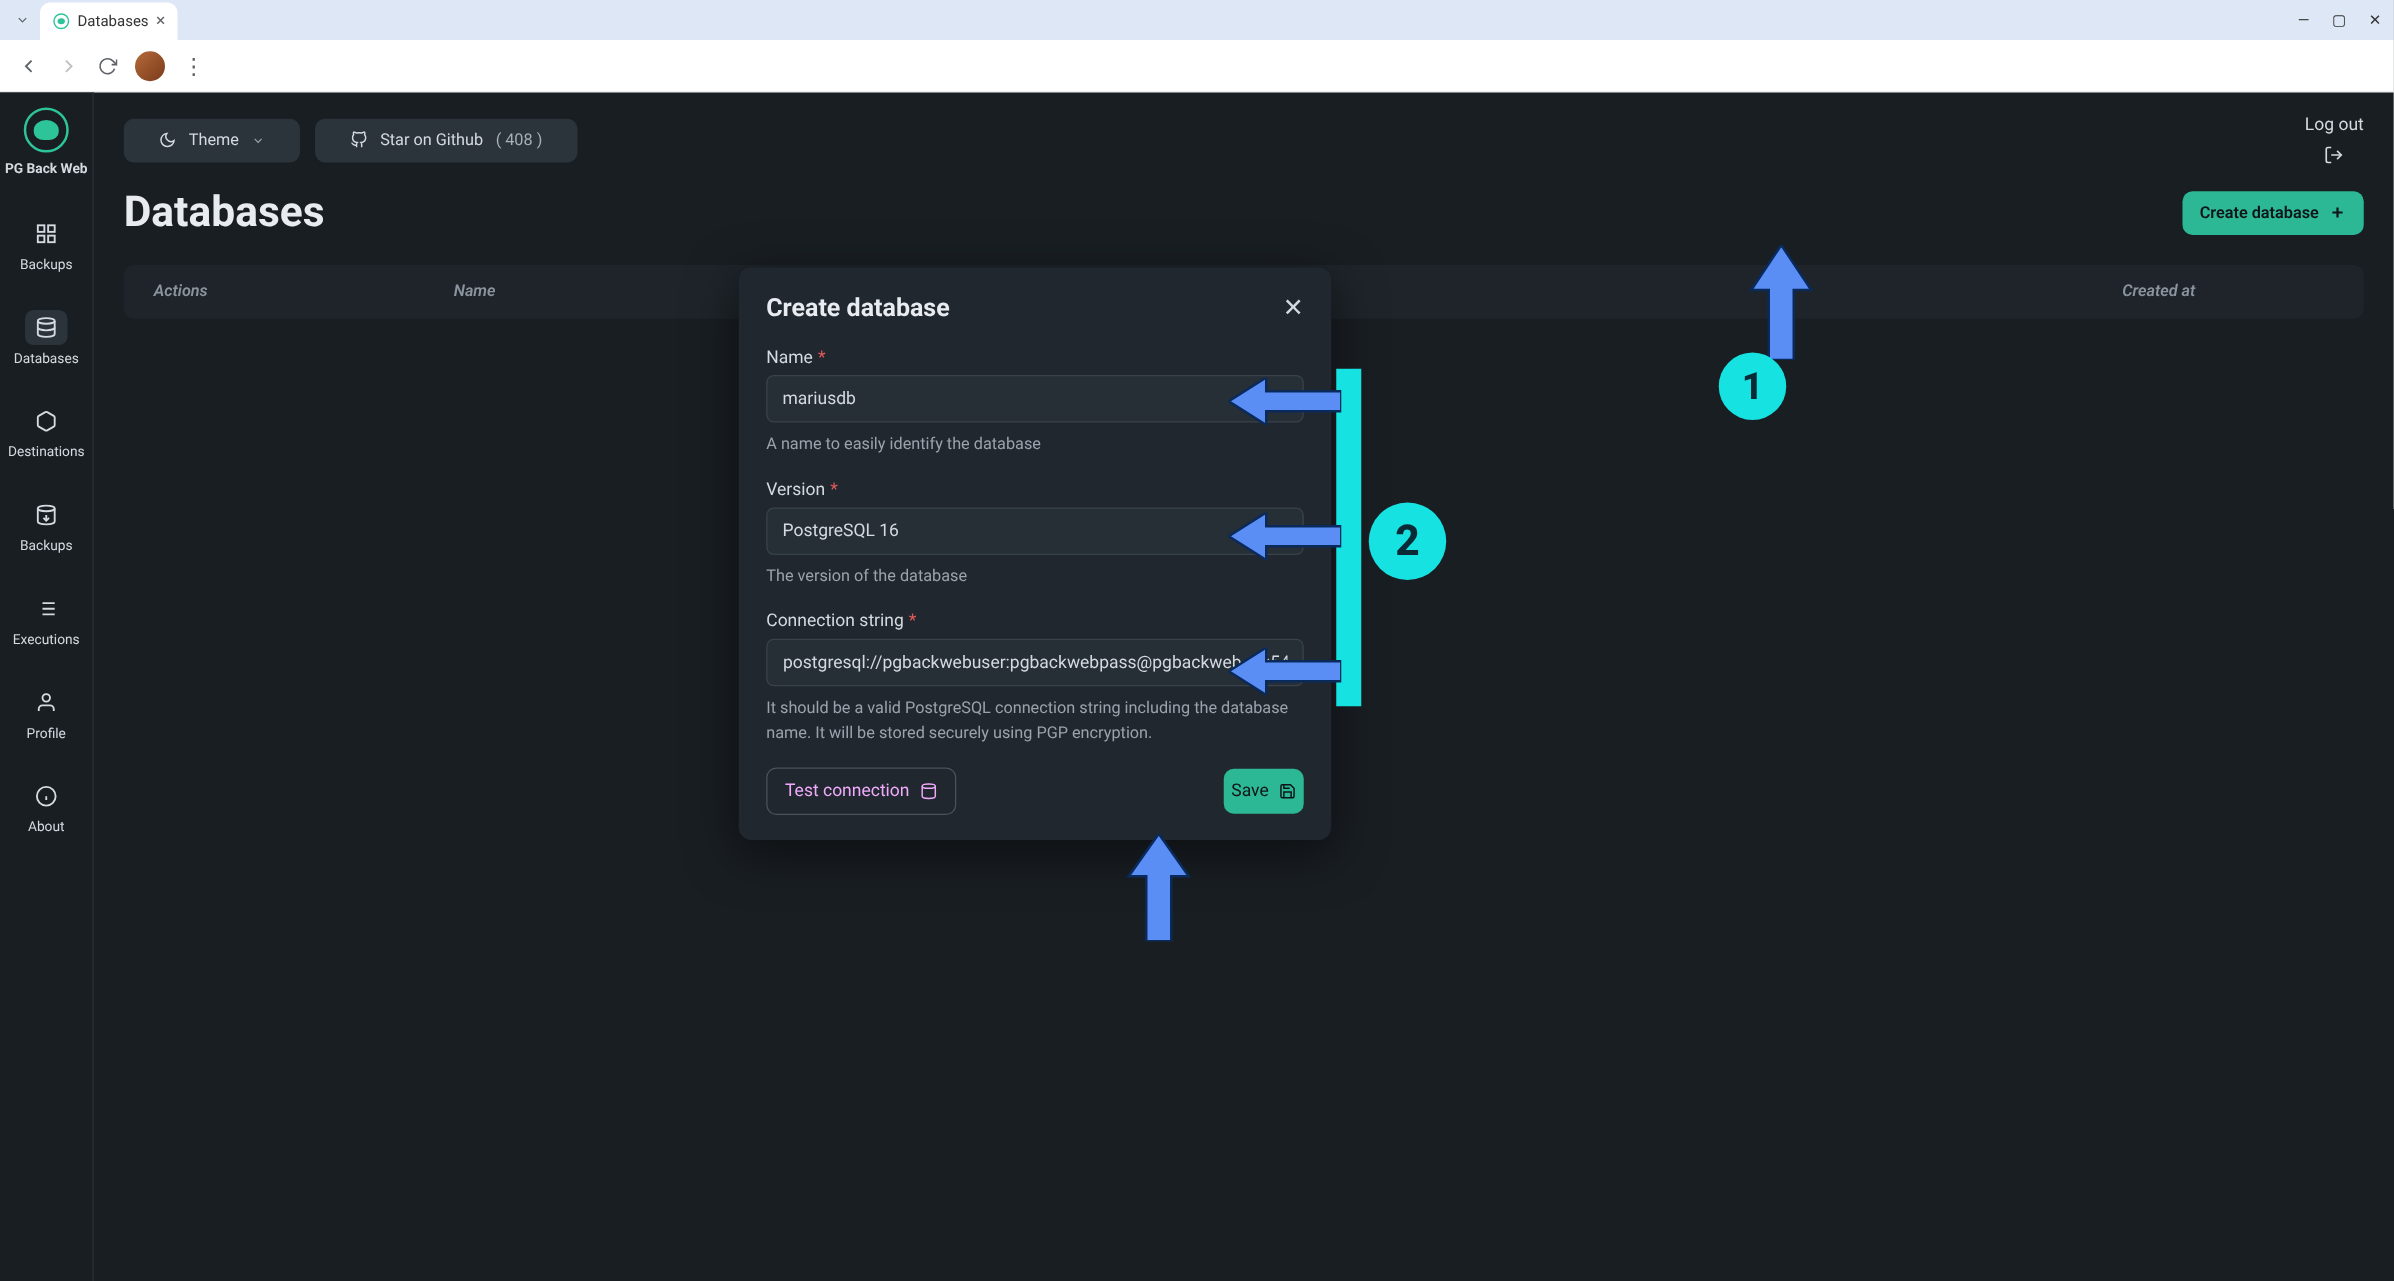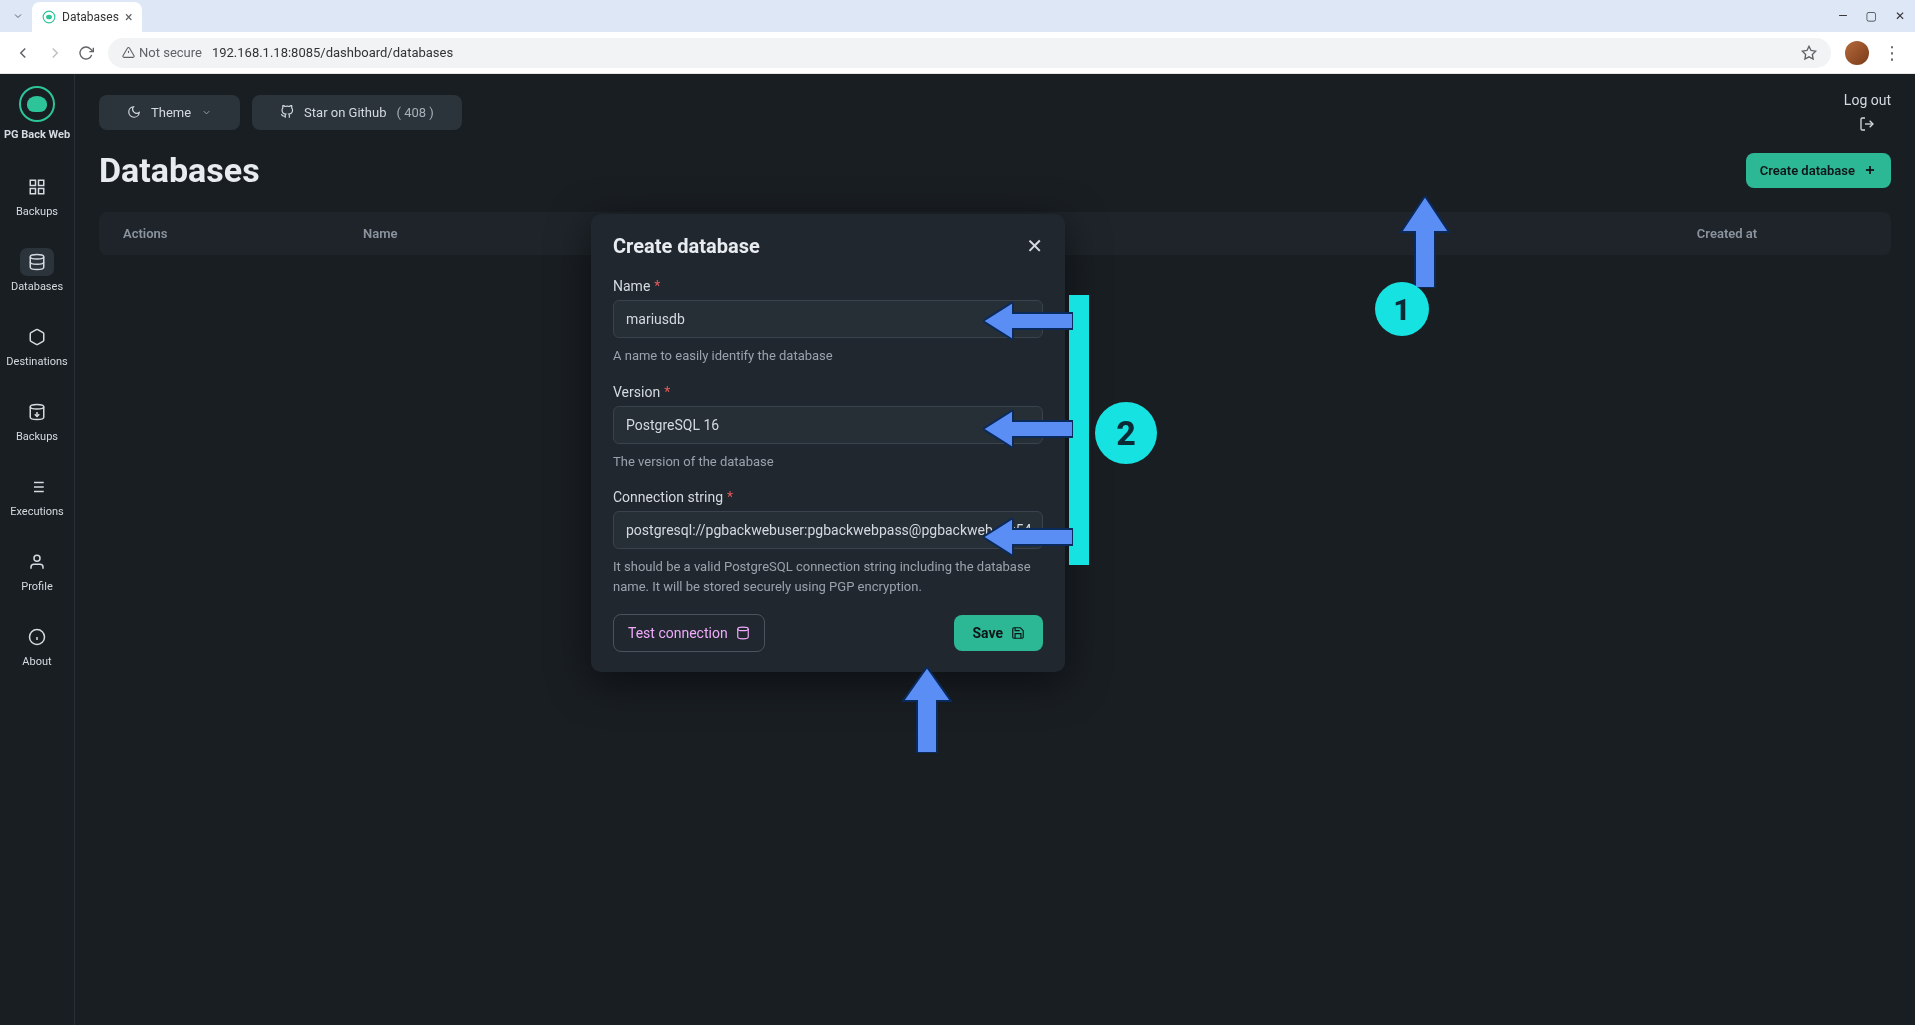--- a/index.html
+++ b/index.html
@@ -259,20 +259,21 @@
 
 .table-head {
   margin-top: 22px;
   background: #1e242a;
   border-radius: 8px;
   padding: 14px 24px;
   display: flex;
   color: #8b949e;
   font-size: 13px;
   font-weight: 600;
+  font-style: italic;
 }
 .col-actions { width: 240px; }
 .col-name { flex: 1; }
 .col-created { width: 280px; text-align: center; }
 
 
 .modal {
   position: absolute;
   left: 516px;
   top: 140px;
@@ -346,22 +347,22 @@
   align-items: center;
   gap: 8px;
   font-size: 14px;
   cursor: pointer;
 }
 .save-btn {
   margin-left: auto;
   background: #2cb895;
   border: none;
   color: #0f1417;
-  font-weight: 700;
-  padding: 10px 18px;
+  font-weight: 400;
+  padding: 10px 6px;
   border-radius: 8px;
   display: flex;
   align-items: center;
   gap: 8px;
   font-size: 14px;
   cursor: pointer;
 }
 
 
 .annotation-badge {
@@ -428,36 +429,20 @@
     <svg width="18" height="18" viewBox="0 0 24 24" fill="none" stroke="currentColor" stroke-width="2">
         <polyline points="9 18 15 12 9 6"></polyline>
       </svg>
   </span>
   <span class="nav-btn">
     <svg width="16" height="16" viewBox="0 0 24 24" fill="none" stroke="currentColor" stroke-width="2">
         <path d="M23 4v6h-6"></path>
         <path d="M20.49 15a9 9 0 1 1-2.12-9.36L23 10"></path>
       </svg>
   </span>
-  <div class="address-bar">
-    <span class="not-secure">
-      <svg width="13" height="13" viewBox="0 0 24 24" fill="none" stroke="currentColor" stroke-width="2">
-          <path d="M10.29 3.86L1.82 18a2 2 0 0 0 1.71 3h16.94a2 2 0 0 0 1.71-3L13.71 3.86a2 2 0 0 0-3.42 0z"></path>
-          <line x1="12" y1="9" x2="12" y2="13"></line>
-          <line x1="12" y1="17" x2="12.01" y2="17"></line>
-        </svg>
-      <span>Not secure</span>
-    </span>
-    <span class="url-text">192.168.1.18:8085/dashboard/databases</span>
-    <span class="star-end">
-      <svg width="16" height="16" viewBox="0 0 24 24" fill="none" stroke="currentColor" stroke-width="2">
-          <polygon points="12 2 15.09 8.26 22 9.27 17 14.14 18.18 21.02 12 17.77 5.82 21.02 7 14.14 2 9.27 8.91 8.26 12 2"></polygon>
-        </svg>
-    </span>
-  </div>
   <div class="avatar"></div>
   <span class="menu-dots">⋮</span>
 </div>
 
 <div class="app">
 
   <div class="sidebar">
     <div class="logo-block">
       <div class="logo-circle">
         <div class="logo-elephant"></div>

